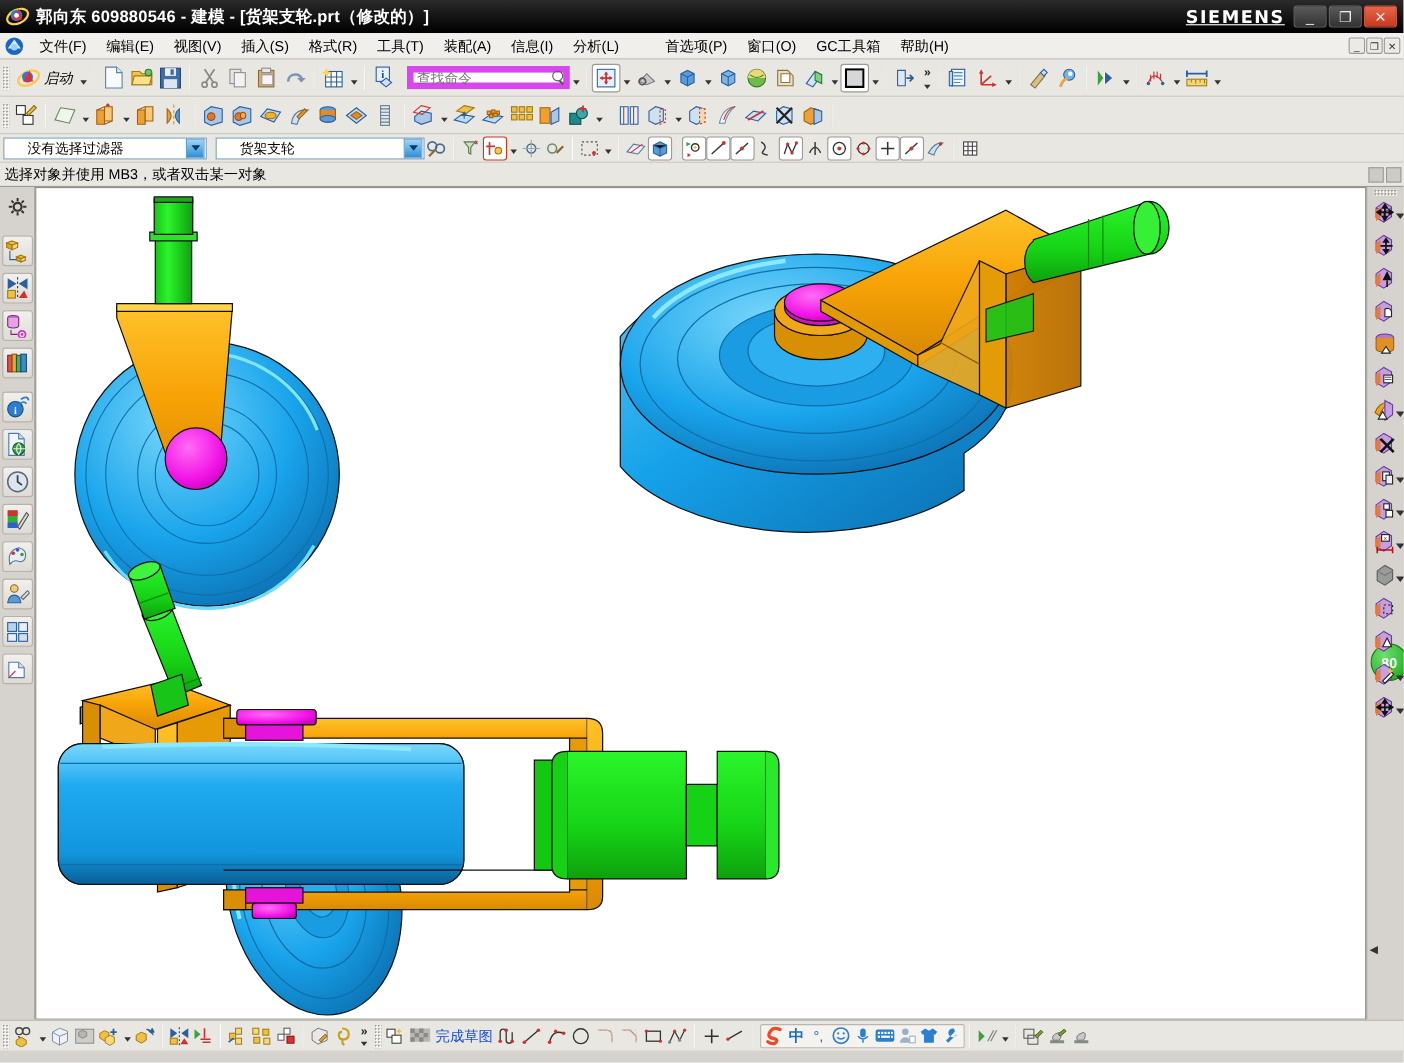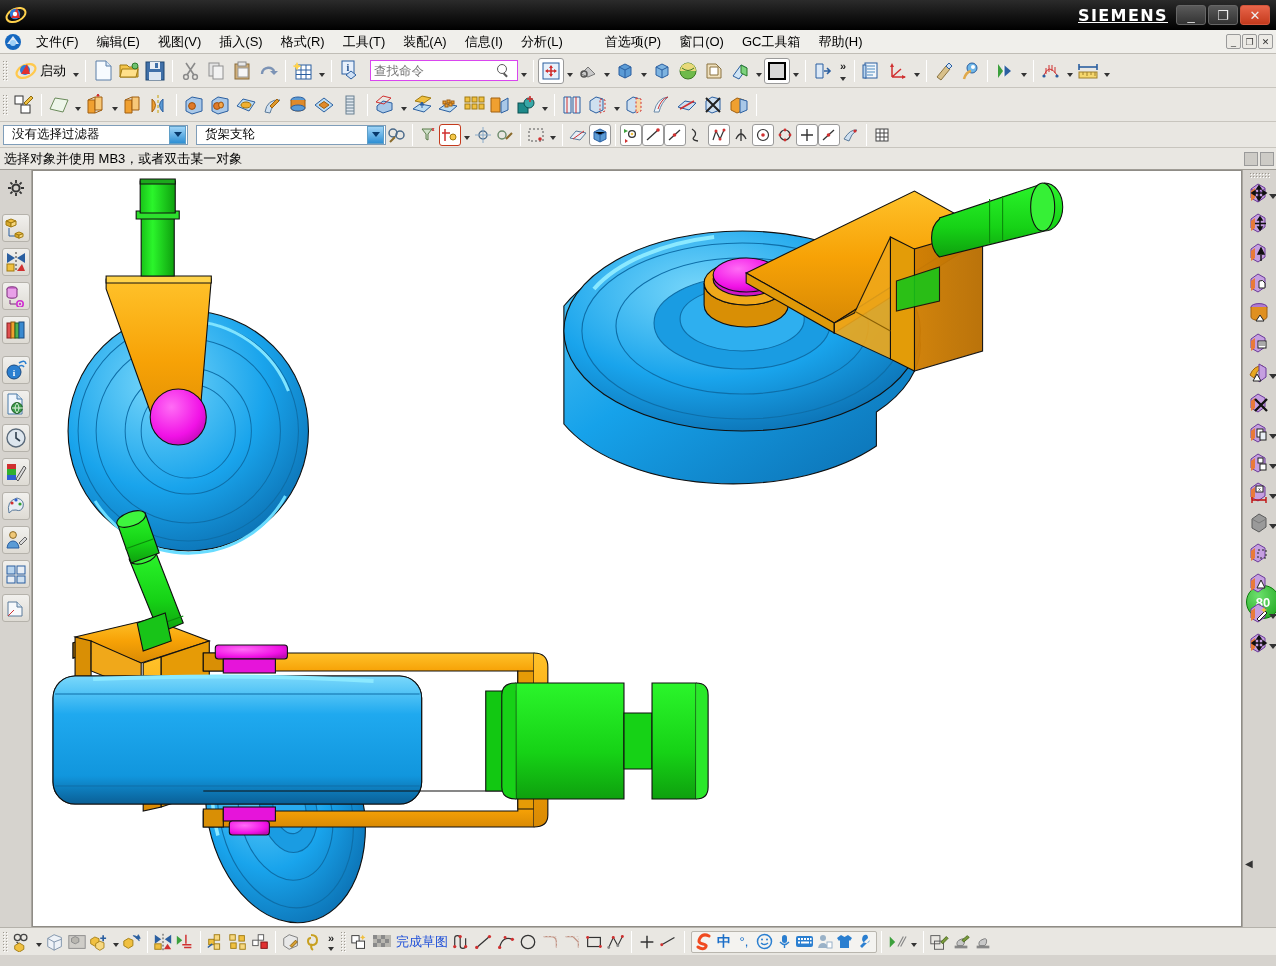--- a/index.html
+++ b/index.html
@@ -46,32 +46,32 @@
   .sep { width:1px;height:22px;background:#b9b6ae;margin:0 4px; border-right:1px solid #fff; flex:0 0 auto;}
   .tbtn { width:26px;height:26px; display:flex;align-items:center;justify-content:center;
           border:1px solid transparent; border-radius:3px; flex:0 0 auto; position:relative;}
   .tbtn.small { width:22px;height:22px; }
   .tbtn.framed { border:1px solid #9a9a9a; background:#fff; }
   .caret { width:11px;height:26px; display:flex;align-items:flex-end;justify-content:center;
            padding-bottom:7px; flex:0 0 auto;}
   .caret::after { content:""; border-left:3px solid transparent;border-right:3px solid transparent;
                   border-top:4px solid #333; }
   .startbtn { display:flex;align-items:center;height:26px;padding:0 4px; flex:0 0 auto;}
-  .startbtn span { font-size:13px; margin-left:3px; }
+  .startbtn span { font-size:13px; margin-left:3px;font-style:italic; }
   #searchbox {
-    width:148px;height:21px;border:1px solid #d946ef;background:#fff;display:flex;align-items:center;
+    width:148px;height:21px;border:6px solid #d946ef;background:#fff;display:flex;align-items:center;
     padding:0 3px; margin-left:2px; flex:0 0 auto;
   }
   #searchbox input { border:0;outline:0;width:122px;font-size:12.5px;font-family:"Liberation Sans",sans-serif;color:#444;background:transparent;}
   .magnifier { width:14px;height:14px; position:relative;}
   .magnifier::before{content:"";position:absolute;width:8px;height:8px;border:1.6px solid #5a5a5a;border-radius:50%;left:1px;top:0;}
   .magnifier::after{content:"";position:absolute;width:5px;height:1.6px;background:#5a5a5a;transform:rotate(45deg);left:7px;top:10px;}
   .dd {
-    height:20px;border:1px solid #7f9db9;background:#fff;display:flex;align-items:center;
-    font-size:12.5px; padding-left:8px; flex:0 0 auto; position:relative;font-family:Liberation Serif, serif;
+    height:20px;border:1px solid #7f9db9;background:#fff;display:flex;align-items:flex-end;
+    font-size:12.5px; padding-left:21px; flex:0 0 auto; position:relative;font-family:Liberation Serif, serif;
   }
   .dd .ddtext{flex:1;white-space:nowrap;overflow:hidden;}
   .dd .ddarrow{width:17px;height:18px;margin:0 1px 0 0;
     background:linear-gradient(180deg,#9fd4f7,#2e8fd4); border:1px solid #5f9fc8;
     display:flex;align-items:center;justify-content:center;}
   .dd .ddarrow::after{content:"";border-left:4px solid transparent;border-right:4px solid transparent;border-top:5px solid #08396b;}
 
   
   #cueline { height:22px; background:#e9e7e2; display:flex; align-items:center;
              border-bottom:1px solid #9f9c95; position:relative; }
@@ -115,20 +115,21 @@
 
 <div id="titlebar">
   <div class="tb-icon">
     <svg class="ic" width="22" height="20" viewBox="0 0 22 20">
       <ellipse cx="11" cy="10" rx="10" ry="6.2" fill="none" stroke="#ffd24d" stroke-width="2" transform="rotate(-25 11 10)"></ellipse>
       <circle cx="10" cy="9" r="5.2" fill="#2e7bd6"></circle>
       <path d="M6 13 L12 3 L15 13 Z" fill="#e03030"></path>
       <circle cx="10" cy="9" r="2.2" fill="#fff"></circle>
     </svg>
   </div>
+  <div id="title-text">郭向东 609880546 - 建模 - [货架支轮.prt（修改的）]</div>
   <div id="siemens">SIEMENS</div>
   <div id="winbtns">
     <div class="wbtn">_</div>
     <div class="wbtn">❐</div>
     <div class="wbtn close">✕</div>
   </div>
 </div>
 
 <div id="menubar">
   <div class="mlogo">

